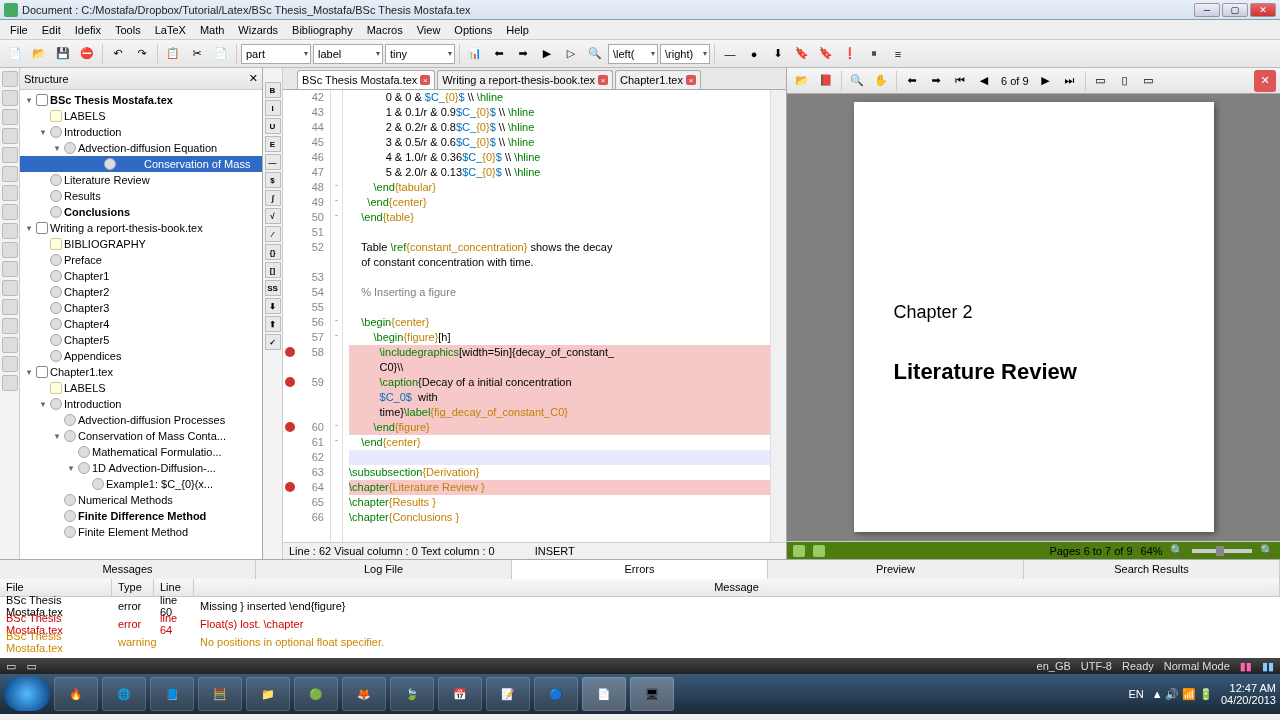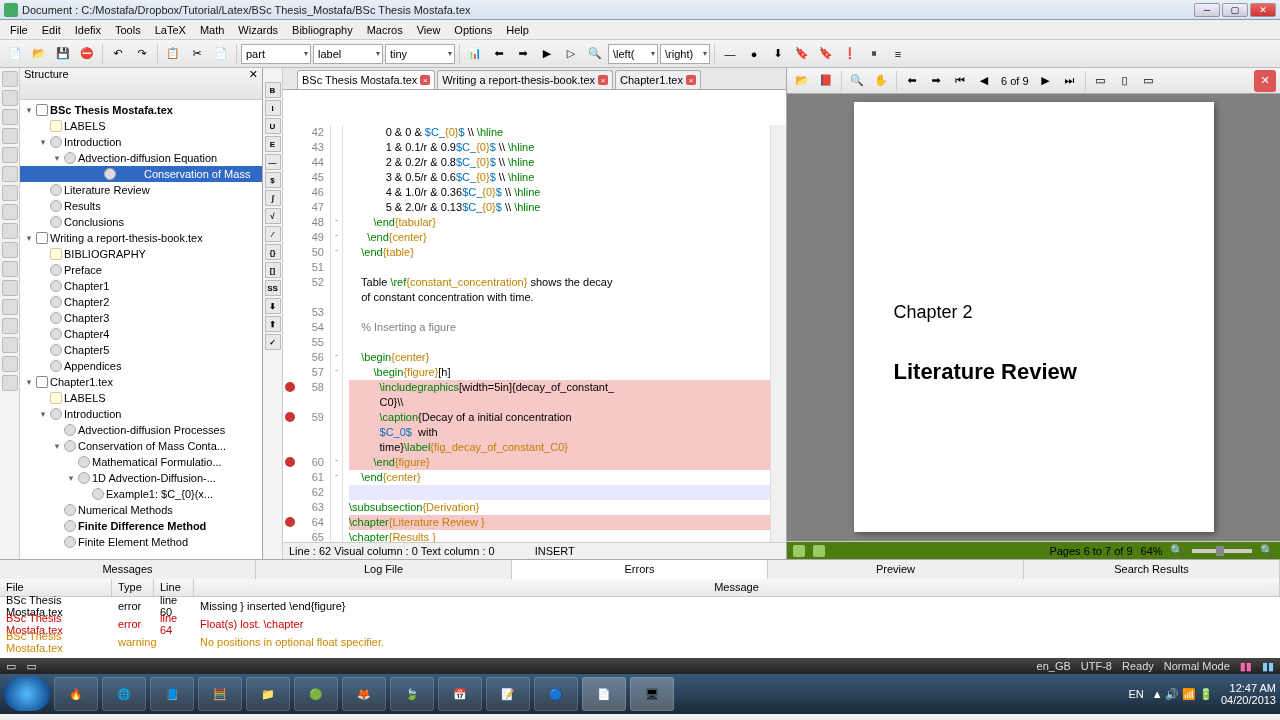--- a/index.html
+++ b/index.html
@@ -14,38 +14,38 @@
 .menubar span { padding: 2px 6px; cursor: default; }
 .toolbar { background: linear-gradient(#f6f6f6,#e6e6e6); height: 28px; display: flex; align-items: center; padding: 0 4px; gap: 2px; border-bottom: 1px solid #bbb; }
 .tbtn { width: 22px; height: 22px; border: 1px solid transparent; border-radius: 3px; display: flex; align-items: center; justify-content: center; }
 .tsep { width: 1px; height: 20px; background: #ccc; margin: 0 2px; }
 .combo { height: 20px; border: 1px solid #aaa; background: #fff; padding: 0 14px 0 4px; display: flex; align-items: center; position: relative; font-size: 11px; }
 .combo::after { content: '▾'; position: absolute; right: 2px; font-size: 8px; color: #555; }
 .mainrow { display: flex; height: 491px; }
 .leftcol { width: 20px; background: #f3f3f3; border-right: 1px solid #ccc; display: flex; flex-direction: column; gap: 1px; padding-top: 2px; }
 .leftcol .vt { width: 16px; height: 16px; margin: 1px auto; background: #ddd; border: 1px solid #bbb; border-radius: 2px; }
 .structcol { width: 243px; display: flex; flex-direction: column; background: #fff; border-right: 1px solid #aaa; }
-.structhdr { background: linear-gradient(#f5f5f5,#e5e5e5); height: 32px; display: flex; padding: 0 4px; border-bottom: 1px solid #ccc; font-size: 11px; }
+.structhdr { background: linear-gradient(#f5f5f5,#e5e5e5); height: 22px; display: flex; align-items: center; padding: 0 4px; border-bottom: 1px solid #ccc; font-size: 11px; }
 .structhdr .x { margin-left: auto; cursor: pointer; }
 .tree { flex: 1; overflow: auto; padding: 2px 0; font-size: 11px; }
 .tn { display: flex; align-items: center; height: 16px; padding-left: 4px; white-space: nowrap; }
 .tn.sel { background: #316ac5; color: #fff; gap: 26px; }
 .tn .tw { width: 10px; text-align: center; font-size: 9px; color: #666; }
 .tn .ic { width: 12px; height: 12px; margin: 0 2px; border-radius: 2px; }
 .ic.doc { background: #fff; border: 1px solid #888; }
 .ic.sec { background: #ddd; border: 1px solid #aaa; border-radius: 6px; }
 .ic.lbl { background: #ffd; border: 1px solid #cc9; }
 .midcol { width: 20px; background: #f3f3f3; border-right: 1px solid #ccc; display: flex; flex-direction: column; padding-top: 14px; gap: 2px; }
 .midcol .mb { width: 16px; height: 16px; margin: 0 auto; background: #e8e8e8; border: 1px solid #bbb; font-size: 8px; display: flex; align-items: center; justify-content: center; font-weight: bold; }
 .editorcol { width: 504px; display: flex; flex-direction: column; background: #fff; border-right: 1px solid #aaa; }
 .tabs { height: 22px; background: #e8e8e8; display: flex; align-items: flex-end; padding-left: 14px; border-bottom: 1px solid #aaa; gap: 2px; }
 .tab { height: 19px; background: #f0f0f0; border: 1px solid #aaa; border-bottom: none; border-radius: 3px 3px 0 0; padding: 2px 4px; display: flex; align-items: center; gap: 3px; font-size: 11px; }
 .tab.act { background: #fff; }
 .tab .cx { width: 10px; height: 10px; background: #d55; border-radius: 2px; color: #fff; font-size: 8px; display: flex; align-items: center; justify-content: center; }
-.editor { flex: 1; display: flex; font-family: 'Courier New', monospace; font-size: 12px; overflow: hidden; position: relative; margin-top: 35px; }
+.editor { flex: 1; display: flex; font-family: 'Courier New', monospace; font-size: 12px; overflow: hidden; position: relative; }
 .gutter { width: 48px; background: #fff; border-right: 1px solid #ddd; text-align: right; color: #888; padding-right: 6px; position: relative; }
 .gutter .ln { height: 15px; line-height: 15px; position: relative; }
 .errdot { position: absolute; left: 2px; width: 10px; height: 10px; background: #c33; border-radius: 5px; top: 2px; }
 .code { flex: 1; padding-left: 6px; white-space: pre; }
 .code .cl { height: 15px; line-height: 15px; }
 .code .hl { background: #f7c8c8; }
 .code .curl { background: #e8e8ff; }
 .kw { color: #008000; }
 .br { color: #c08000; }
 .cm { color: #808080; }
@@ -200,21 +200,21 @@
         <div class="tn" style="padding-left: 18px;">
           <span class="tw"></span>
           <span class="ic sec"></span>
           <span>Literature Review</span>
         </div>
         <div class="tn" style="padding-left: 18px;">
           <span class="tw"></span>
           <span class="ic sec"></span>
           <span>Results</span>
         </div>
-        <div class="tn" style="padding-left: 18px;">
+        <div class="tn" style="padding-left: 18px; font-weight: bold;">
           <span class="tw"></span>
           <span class="ic sec"></span>
           <span>Conclusions</span>
         </div>
         <div class="tn" style="padding-left: 4px;">
           <span class="tw">▾</span>
           <span class="ic doc"></span>
           <span>Writing a report-thesis-book.tex</span>
         </div>
         <div class="tn" style="padding-left: 18px;">

